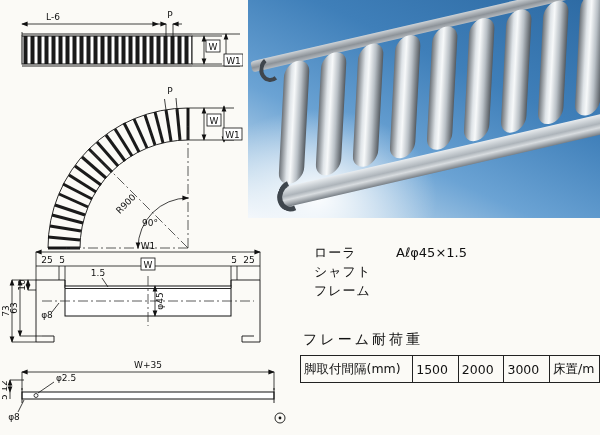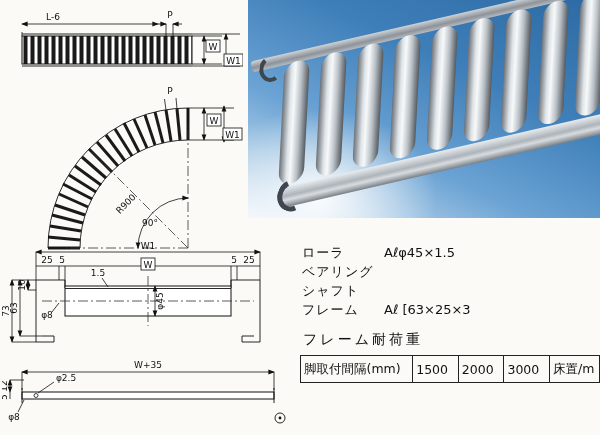--- a/index.html
+++ b/index.html
@@ -21,21 +21,21 @@
           background:linear-gradient(90deg,#6b7177 0%,#dfe4e8 30%,#f7f9fa 45%,#b9c0c6 70%,#545a60 100%);}
   .rail{position:absolute;left:-12px;right:-34px;border-radius:3px;}
   .rail.back{top:2px;height:11px;background:linear-gradient(180deg,#cfd4d8,#8d9399 60%,#b5babf);}
   .rail.front{bottom:16px;height:20px;background:linear-gradient(180deg,#e8ecef 0%,#adb4ba 45%,#d8dcdf 65%,#777e85 100%);}
   .hook{position:absolute;width:18px;height:22px;border:5px solid #3f464d;border-radius:50%;
         border-top-color:transparent;border-right-color:transparent;}
   .hook.h1{left:-16px;bottom:10px;transform:rotate(35deg);}
   .hook.h2{left:-8px;top:-2px;transform:rotate(20deg) scale(.8);}
   
   .specs{position:absolute;left:302px;top:243px;font-size:13px;}
-  .spec-line{display:flex;line-height:19px;white-space:nowrap;}
+  .spec-line{display:flex;line-height:19px;white-space:nowrap;margin-left:12px;}
   .spec-label{width:82px;letter-spacing:1px;flex:none;}
   .load-title{position:absolute;left:303px;top:331px;font-size:14px;letter-spacing:3px;}
   .load-table{position:absolute;left:300px;top:355px;border-collapse:collapse;font-size:12.5px;}
   .load-table td{border:1.4px solid #222;height:26px;padding:0 3px;text-align:left;white-space:nowrap;}
   .load-table td.c0{width:112px;}
   .load-table td.cn{width:44px;}
 </style>
 </head>
 <body>
 
@@ -243,28 +243,26 @@
       <div class="hook h2"></div>
     </div>
   </div>
 
   <div class="specs">
     <div class="spec-line">
       <span class="spec-label">ローラ</span>
       <span class="spec-value">Aℓφ45×1.5</span>
     </div>
     <div class="spec-line">
-      <span class="spec-label">ベアリング</span>
     </div>
     <div class="spec-line">
       <span class="spec-label">シャフト</span>
     </div>
     <div class="spec-line">
       <span class="spec-label">フレーム</span>
-      <span class="spec-value">Aℓ [63×25×3</span>
     </div>
   </div>
 
   <div class="load-title">フレーム耐荷重</div>
   <table class="load-table">
     <tbody>
       <tr>
         <td class="c0">脚取付間隔(mm)</td>
         <td class="cn">1500</td>
         <td class="cn">2000</td>

